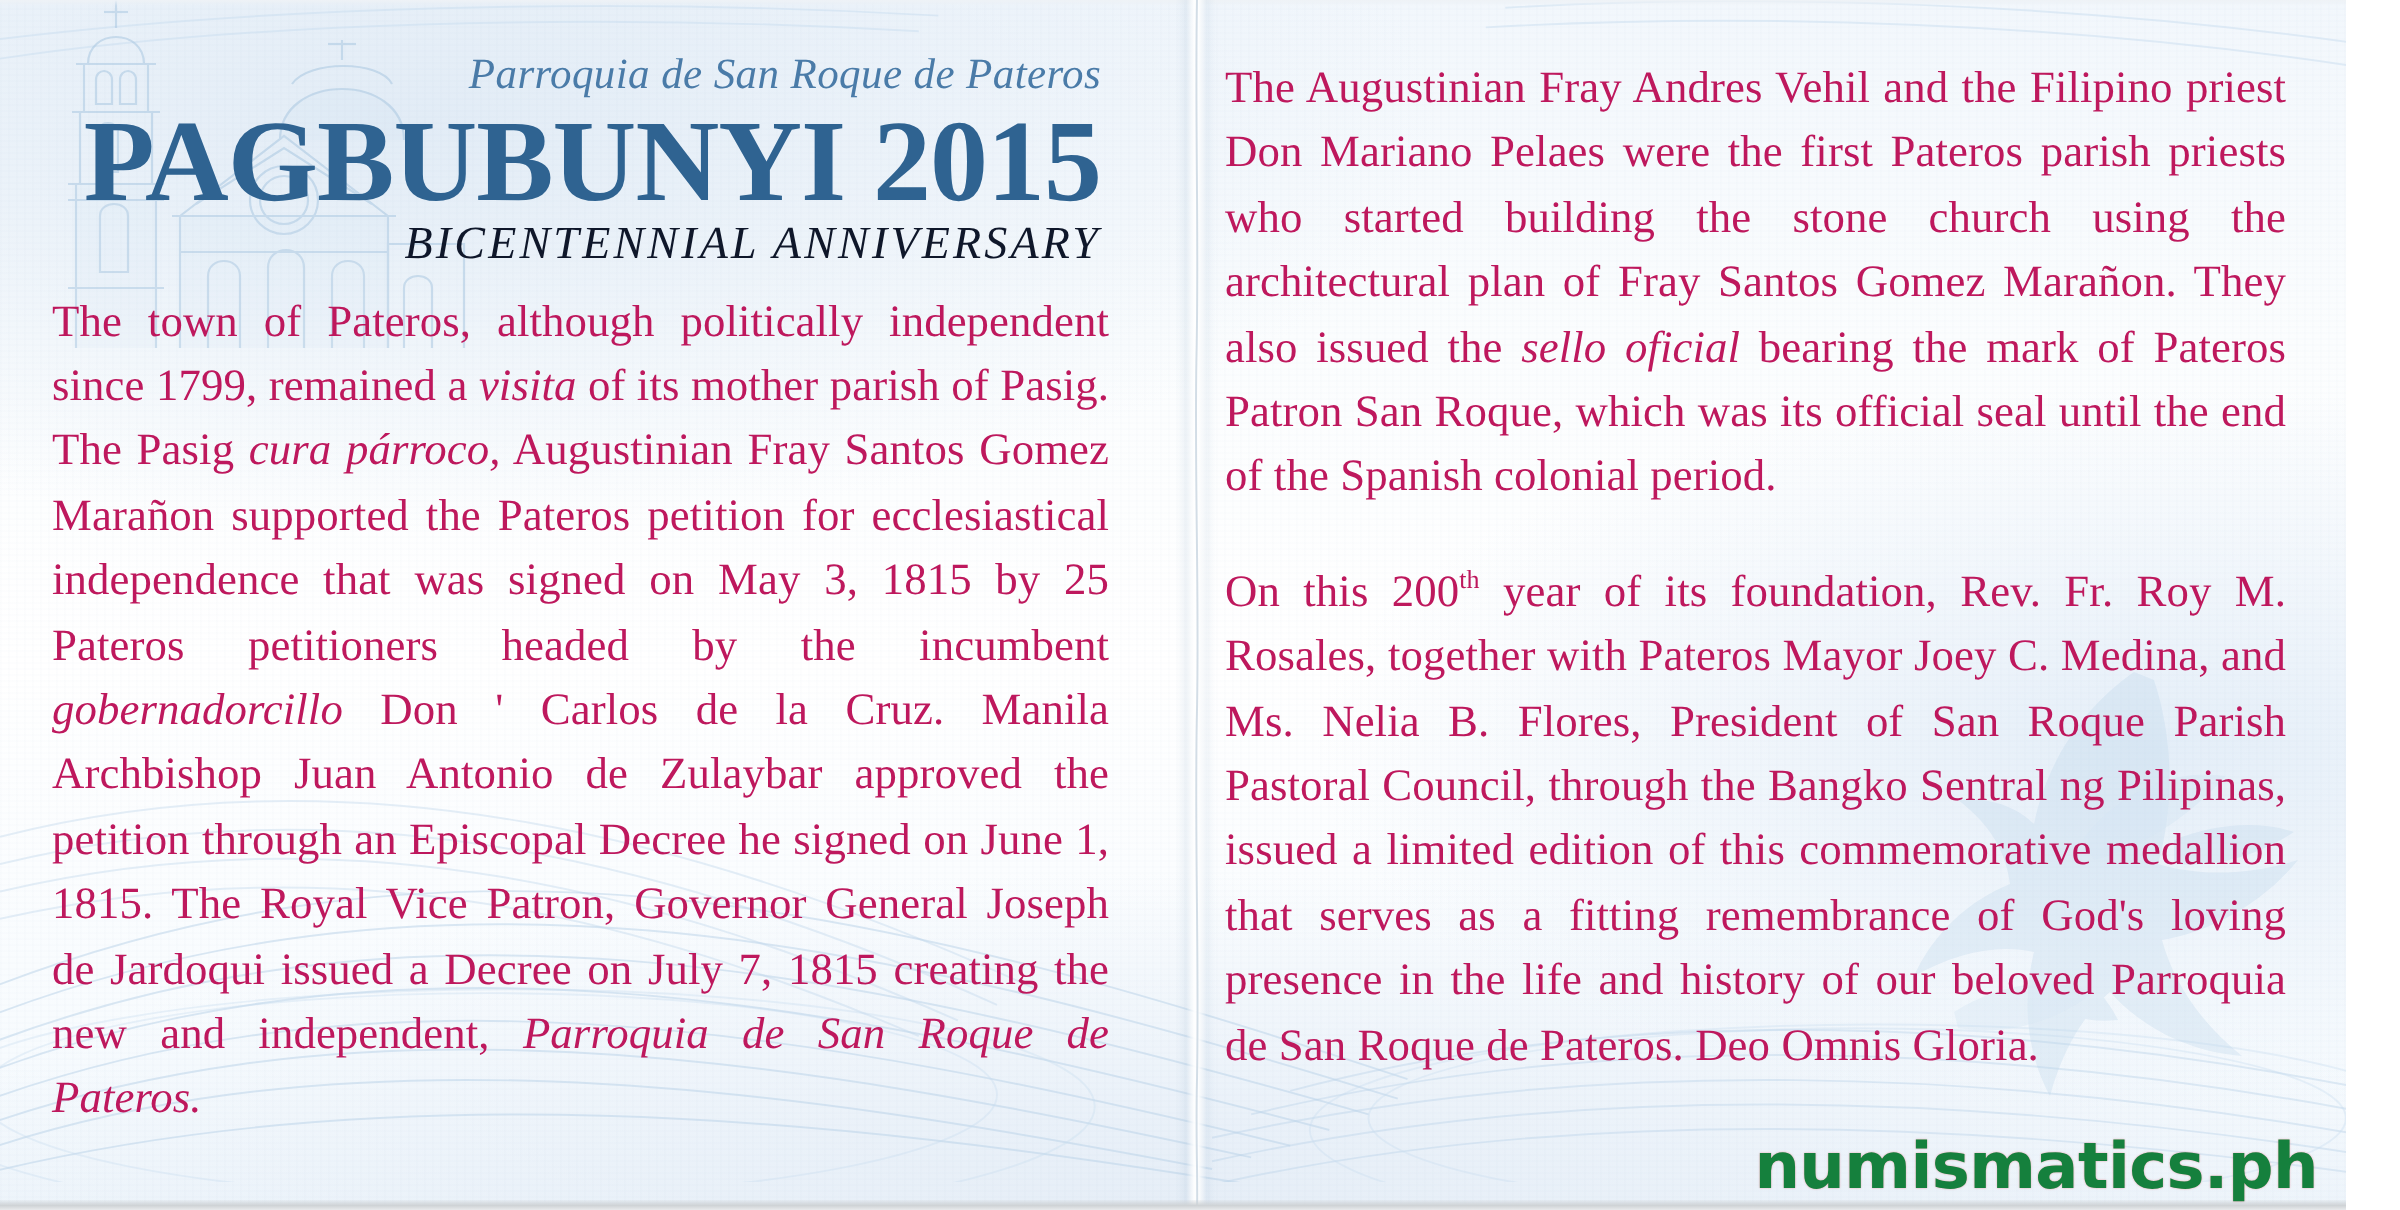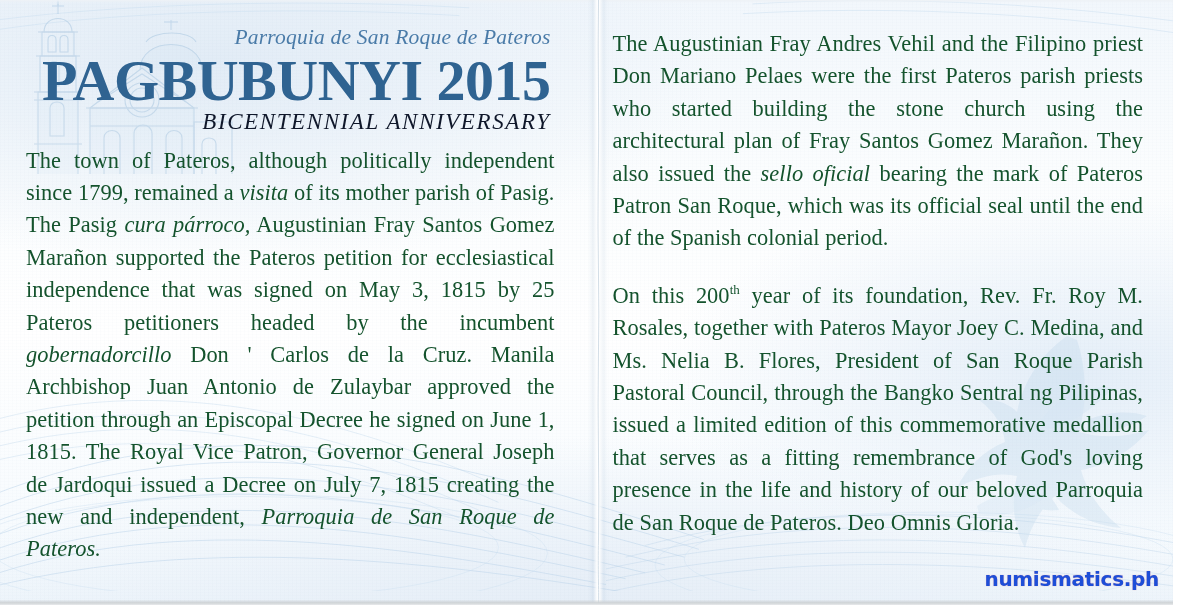--- a/index.html
+++ b/index.html
@@ -159,21 +159,21 @@
     font-size: 23px;
     color: #0f172a;
     letter-spacing: 1.6px;
     line-height: 1.12;
     margin-top: -1px;
     white-space: nowrap;
   }
 
   
   .body-text {
-    color: #14532d;
+    color: #be185d;
     font-size: 22.4px;
     line-height: 32.4px;
     text-align: justify;
     text-justify: inter-word;
     margin: 0;
     letter-spacing: .05px;
   }
 
   .col-left .body-text { margin-top: 8px; }
 
@@ -189,25 +189,25 @@
     margin-top: 36px;
   }
 
   
   .body-text { hyphens: none; }
 
   
   .site-mark {
     position: absolute;
     right: 14px;
-    bottom: 16px;
+    bottom: 6px;
     font-family: "DejaVu Sans", "Liberation Sans", sans-serif;
     font-weight: bold;
-    font-size: 20px;
-    color: #1d4ed8;
+    font-size: 32px;
+    color: #15803d;
     letter-spacing: -0.3px;
     line-height: 1;
     text-shadow: 0 0 1px rgba(227,27,35,.4);
   }
 </style>
 </head>
 <body>
 
 <div class="scan">
 

